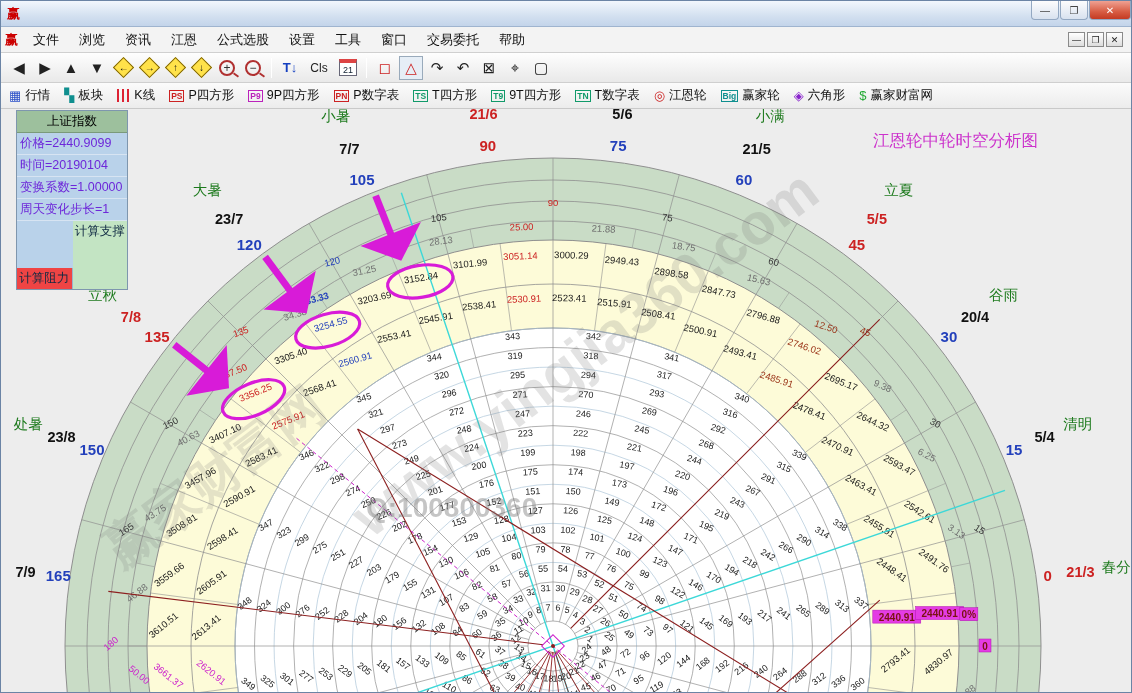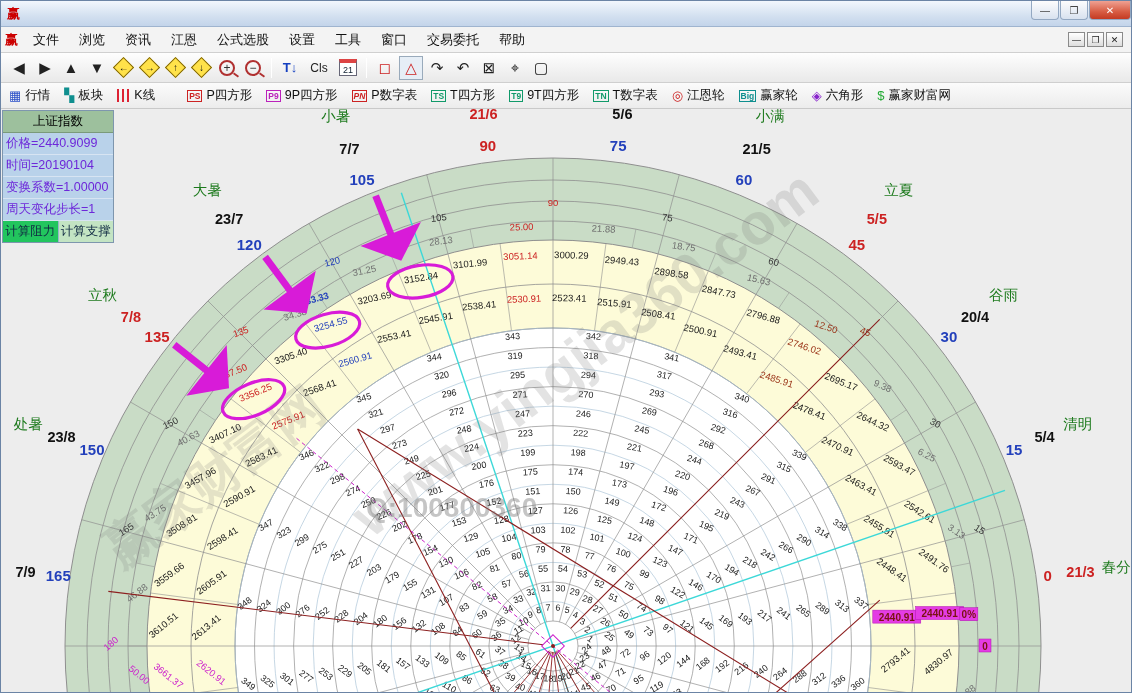--- a/index.html
+++ b/index.html
@@ -32,26 +32,26 @@
   .cal{width:18px;height:17px;border:1px solid #667;background:#fff;font-size:9px;display:flex;align-items:flex-end;justify-content:center;color:#123;border-top:4px solid #d44;}
   
   .toolbar2{height:26px;background:linear-gradient(#fbfbfb,#ececec);border-bottom:1px solid #c9c9c9;display:flex;align-items:center;padding:0 8px;gap:14px;}
   .ritem{display:flex;align-items:center;gap:4px;font-size:12.5px;color:#111;cursor:default;}
   .rbadge{font-size:13px;line-height:13px;}
   .rbox{font-size:8.5px;font-weight:bold;border:1px solid;padding:0 1px;line-height:10px;}
   .candle{width:13px;height:13px;background:repeating-linear-gradient(90deg,#d23 0 2px,transparent 2px 5px);}
   
   .chart{position:absolute;left:0;top:108px;width:1132px;height:585px;background:#ededed;}
   
-  .panel{position:absolute;left:1px;top:1px;width:112px;font-size:12.5px;border:1px solid #7e96ae;background:#b9d2ea;}
+  .panel{position:absolute;left:15px;top:1px;width:112px;font-size:12.5px;border:1px solid #7e96ae;background:#b9d2ea;}
   .phead{background:#9dc09d;border-bottom:1px solid #7a9a7a;color:#000;text-align:center;padding:2px 0;}
   .prow{background:#b9d2ea;color:#6d28d9;padding:2px 2px 2px 3px;border-bottom:1px solid #d7e4f2;white-space:nowrap;overflow:hidden;}
   .pbtns{display:flex;}
   .pbtn{flex:1;text-align:center;padding:2px 0;color:#102a43;cursor:default;}
-  .pbtn.resist{background:#22c55e;border-right:1px solid #9ab4cc;}
+  .pbtn.resist{background:#ef4444;border-right:1px solid #9ab4cc;margin-top:47px;}
   .pbtn.support{background:#c3e4c3;}
   
   .annotation{position:absolute;left:872px;top:20px;width:258px;font-size:16.5px;line-height:23px;font-weight:500;}
   svg text{font-family:"Liberation Sans","DejaVu Sans",sans-serif;}
 </style>
 </head>
 <body>
 
 <div id="app">
   <div class="titlebar">
@@ -135,29 +135,29 @@
       </span>
       <span class="ritem">
         <span class="rbadge" style="color: rgb(15, 143, 143);">▚</span>
         <span>板块</span>
       </span>
       <span class="ritem">
         <span class="candle"></span>
         <span>K线</span>
       </span>
       <span class="ritem">
-        <span class="rbox" style="color: rgb(204, 34, 34); border-color: rgb(204, 34, 34); margin-left: 18px;">PS</span>
+        <span class="rbox" style="color: rgb(204, 34, 34); border-color: rgb(204, 34, 34);">PS</span>
         <span>P四方形</span>
       </span>
       <span class="ritem">
         <span class="rbox" style="color: rgb(187, 34, 187); border-color: rgb(187, 34, 187);">P9</span>
         <span>9P四方形</span>
       </span>
       <span class="ritem">
-        <span class="rbox" style="color: rgb(204, 34, 34); border-color: rgb(204, 34, 34); font-style: italic;">PN</span>
+        <span class="rbox" style="color: rgb(204, 34, 34); border-color: rgb(204, 34, 34);">PN</span>
         <span>P数字表</span>
       </span>
       <span class="ritem">
         <span class="rbox" style="color: rgb(17, 154, 106); border-color: rgb(17, 154, 106);">TS</span>
         <span>T四方形</span>
       </span>
       <span class="ritem">
         <span class="rbox" style="color: rgb(17, 154, 106); border-color: rgb(17, 154, 106);">T9</span>
         <span>9T四方形</span>
       </span>
@@ -697,15 +697,16 @@
           <div class="prow">变换系数=1.00000</div>
           <div class="prow">周天变化步长=1</div>
         </div>
       <div class="pbtns" id="pbtns">
           <div class="pbtn resist">计算阻力</div>
           <div class="pbtn support">计算支撑</div>
         </div>
     </div>
 
     <div class="annotation" id="annotation" style="color: rgb(204, 51, 204);">
+        <div>江恩轮中轮时空分析图</div>
       </div>
   </div>
 </div>
 
 </body></html>

